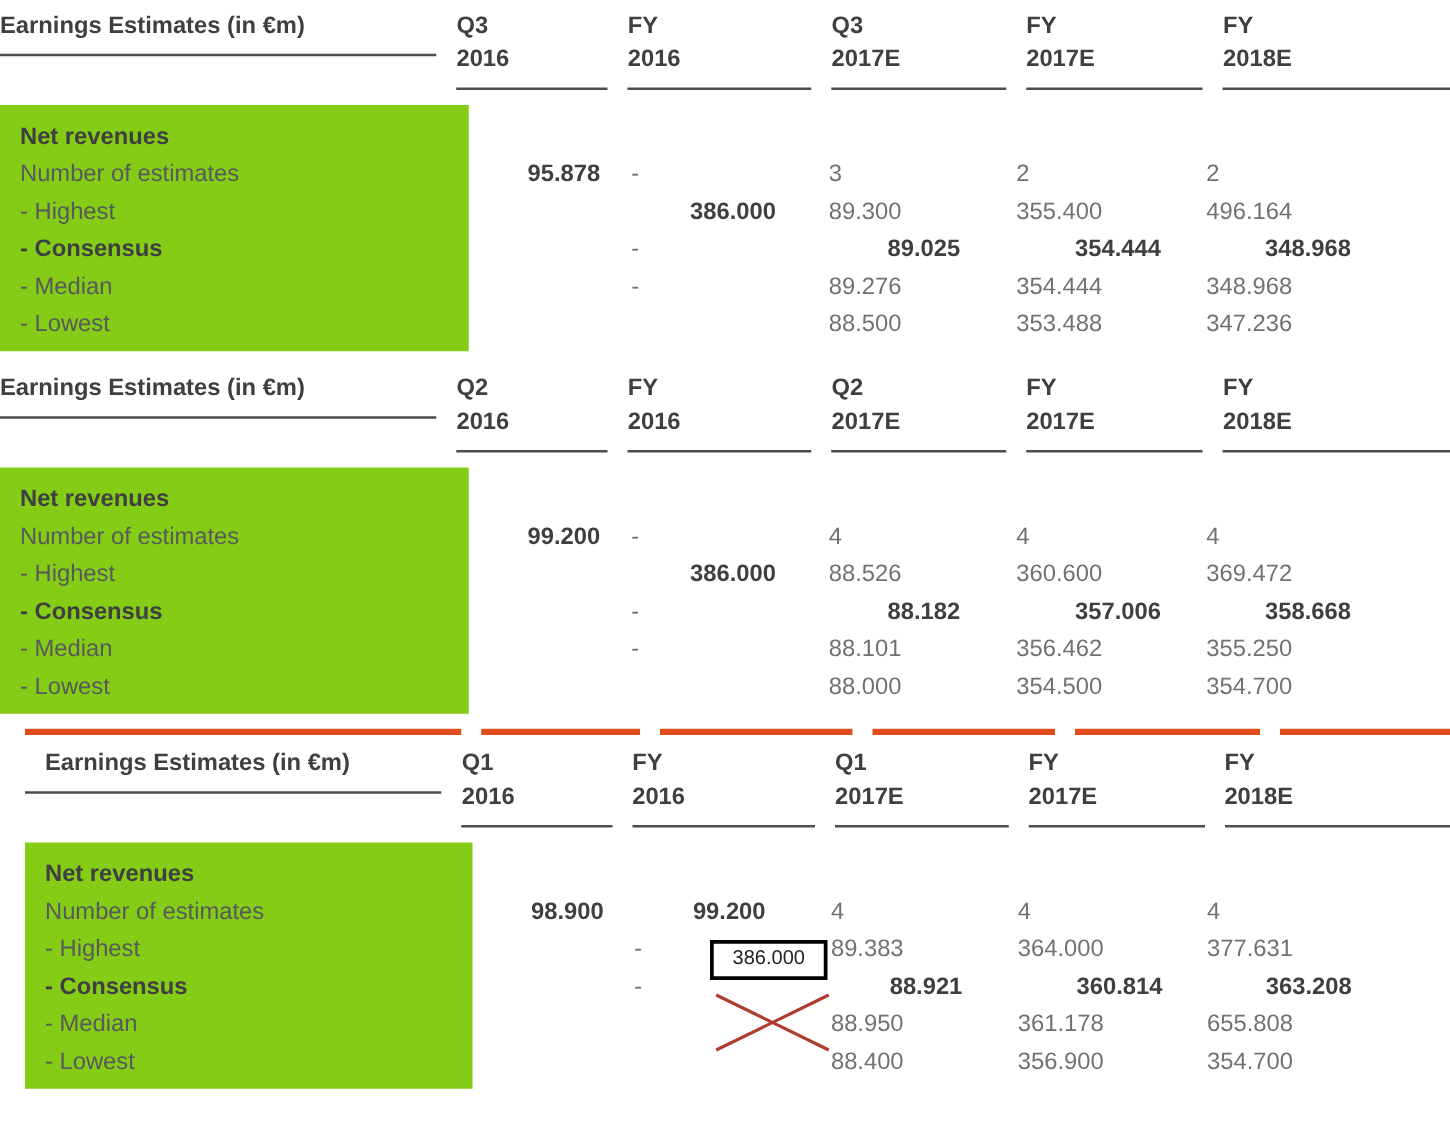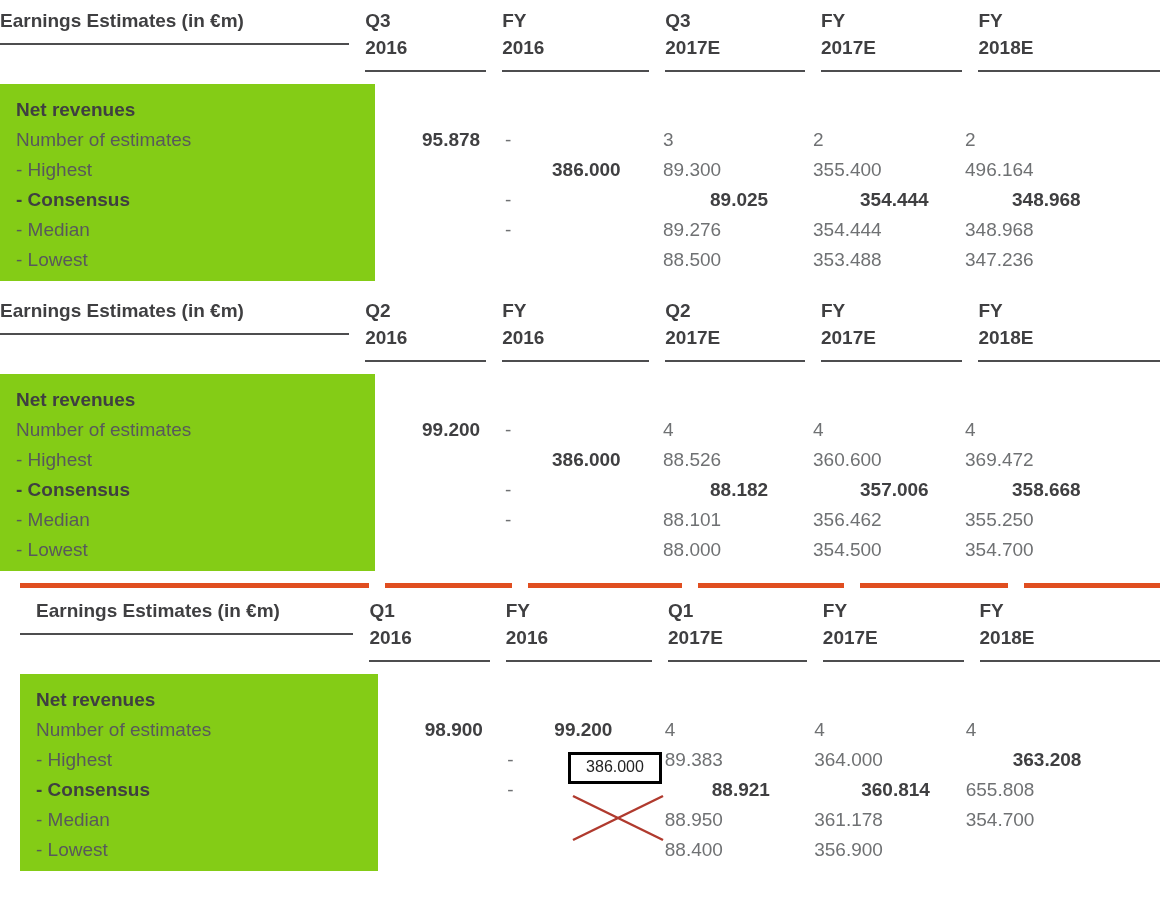--- a/index.html
+++ b/index.html
@@ -315,20 +315,21 @@
       <div class="spacer-line"></div>
       <div>4</div>
       <div>364.000</div>
       <div class="bold">360.814</div>
       <div>361.178</div>
       <div>356.900</div>
     </div>
     <div class="cell c5 num">
       <div class="spacer-line"></div>
       <div>4</div>
+      <div>377.631</div>
       <div class="bold">363.208</div>
       <div>655.808</div>
       <div>354.700</div>
     </div>
   </div>
 </div>
 
 <div class="annot-box" style="left:568px; top:752px; width:94px; height:32px;">386.000</div>
 
 <svg class="strike-x" style="left:567px; top:790px;" width="105" height="56">

